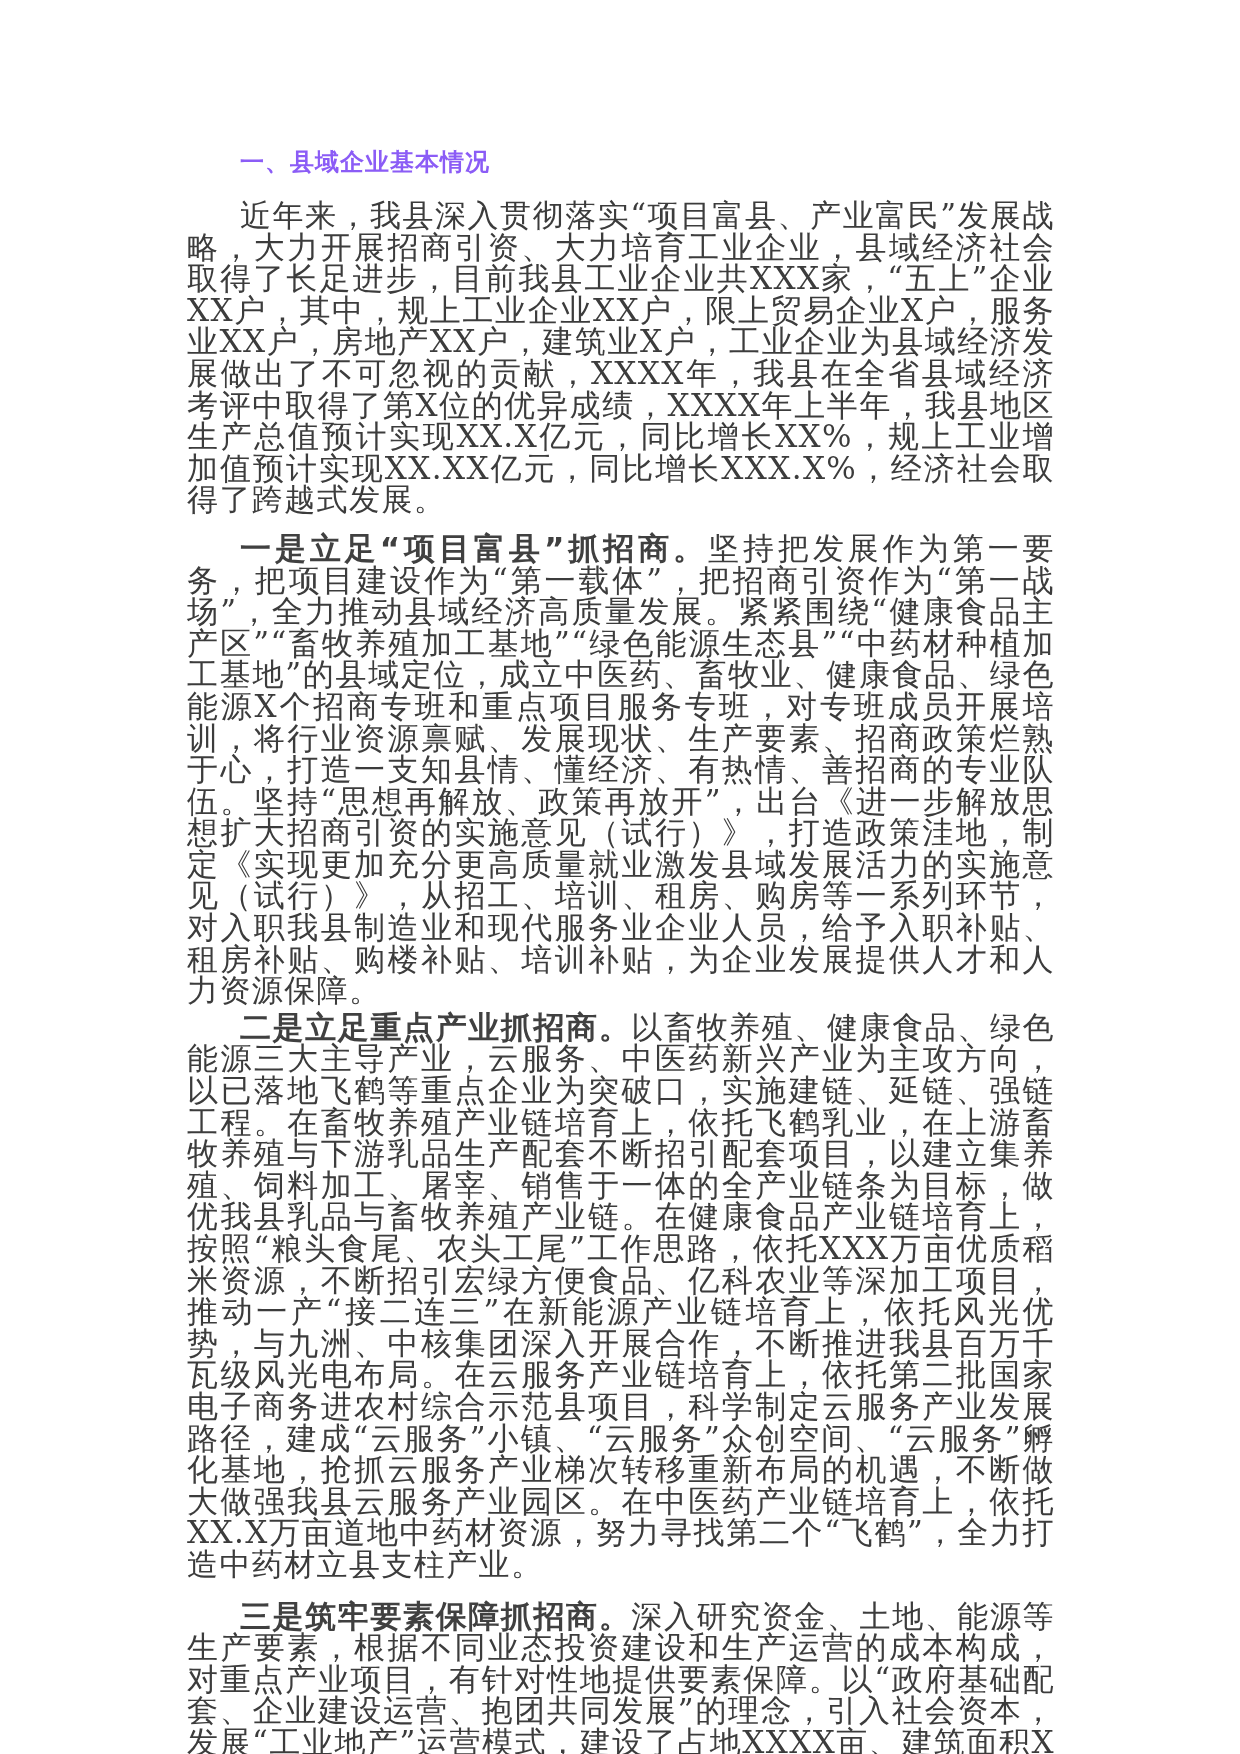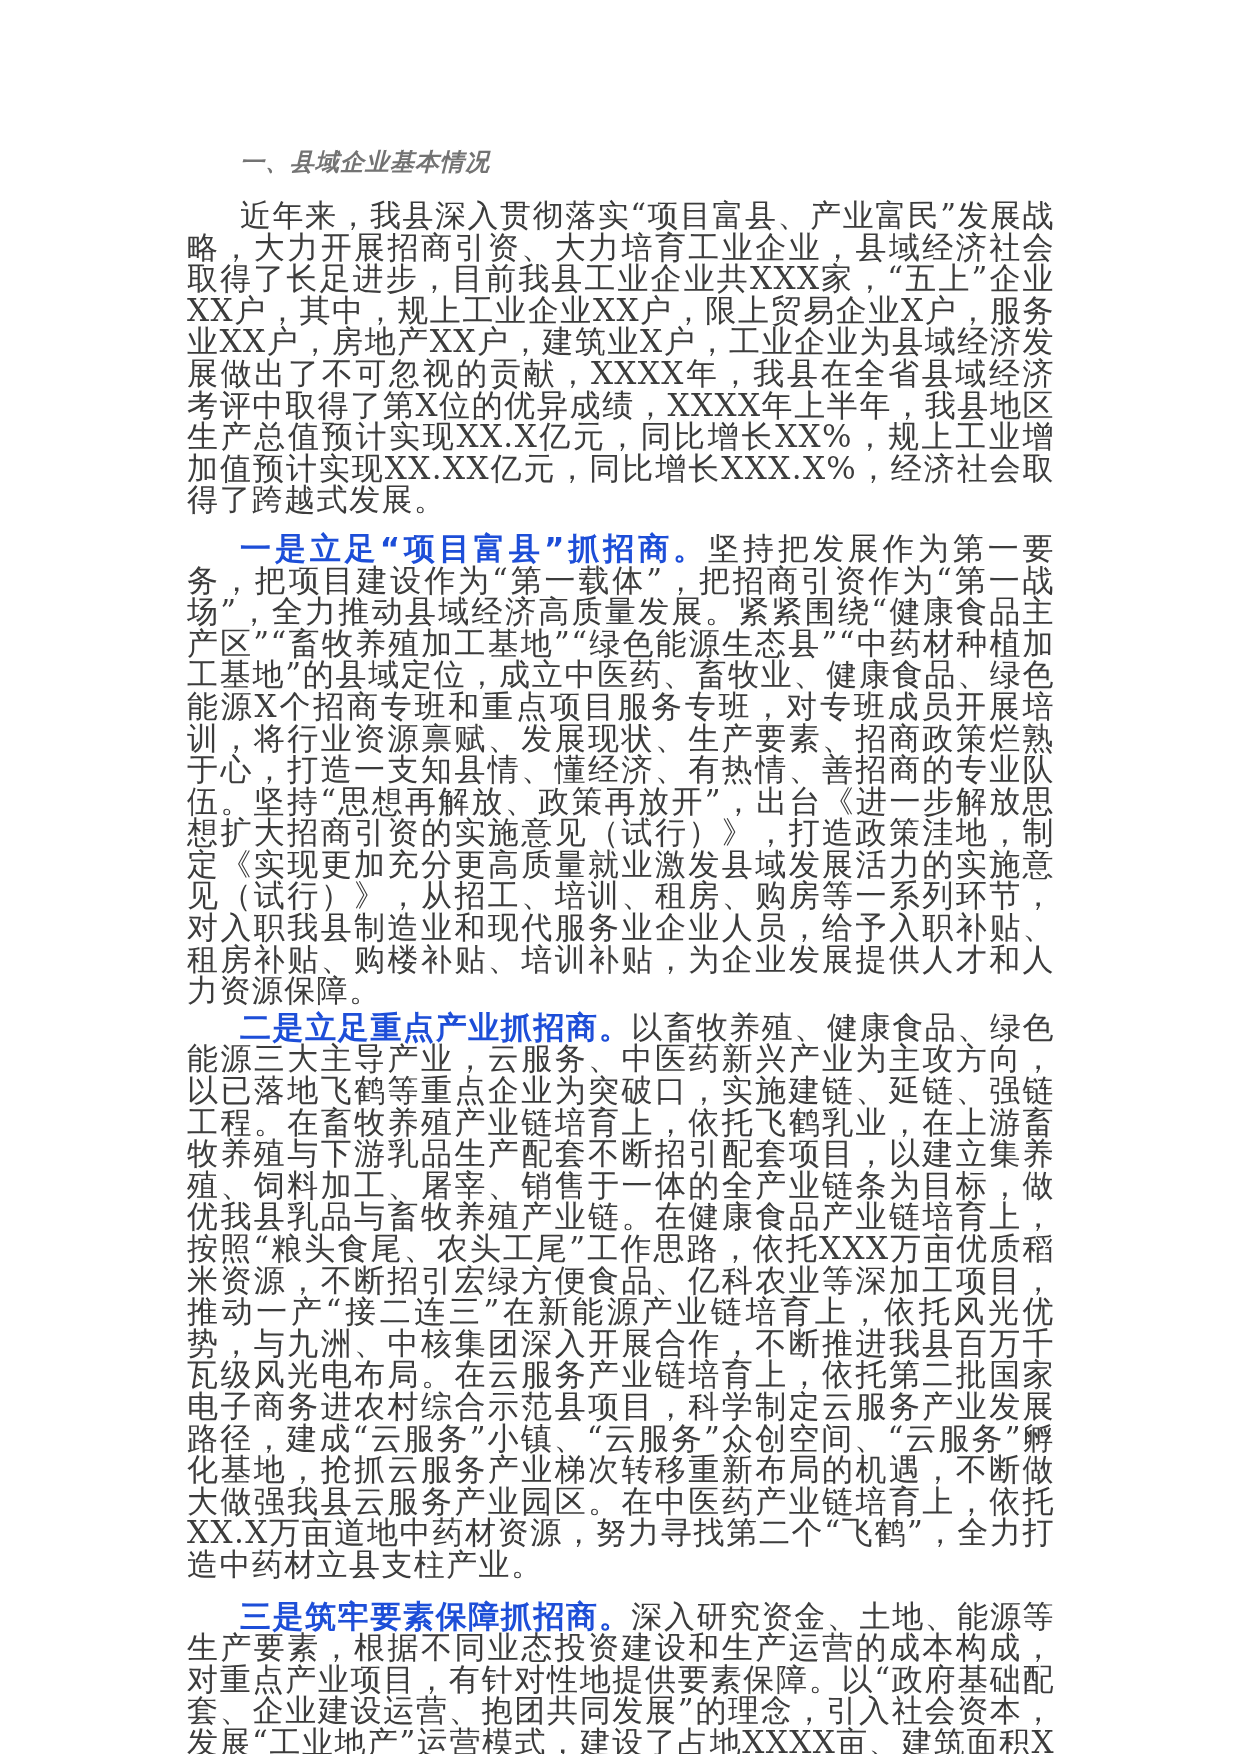--- a/index.html
+++ b/index.html
@@ -19,40 +19,39 @@
     position: absolute;
     left: 187px;
     top: 140px;
     width: 868px;
   }
   .heading {
     font-family: "DejaVu Sans", "Liberation Sans", sans-serif;
     font-weight: bold;
     font-size: 24px;
     line-height: 32px;
-    color: #737373;
+    color: #8b5cf6;
     text-indent: 53px;
     margin: 0;
     letter-spacing: 1px;
-    font-style: italic;
   }
   .para {
     font-size: 31px;
     line-height: 31.6px;
     margin: 0;
     text-indent: 53px;
     text-align: justify;
     text-align-last: left;
     letter-spacing: 1.4px;
     color: #3c3c3c;
   }
   .para .lead {
     font-family: "DejaVu Sans", "Liberation Sans", sans-serif;
     font-weight: bold;
-    color: #1d4ed8;
+    color: #404040;
   }
   #h1 { margin-top: 6px; }
   #p1 { margin-top: 22px; }
   #h2 { margin-top: 16px; }
   #p2 { margin-top: 17px; }
   #p3 { margin-top: 5px; }
   #p4 { margin-top: 20px; }
 </style>
 </head>
 <body>

